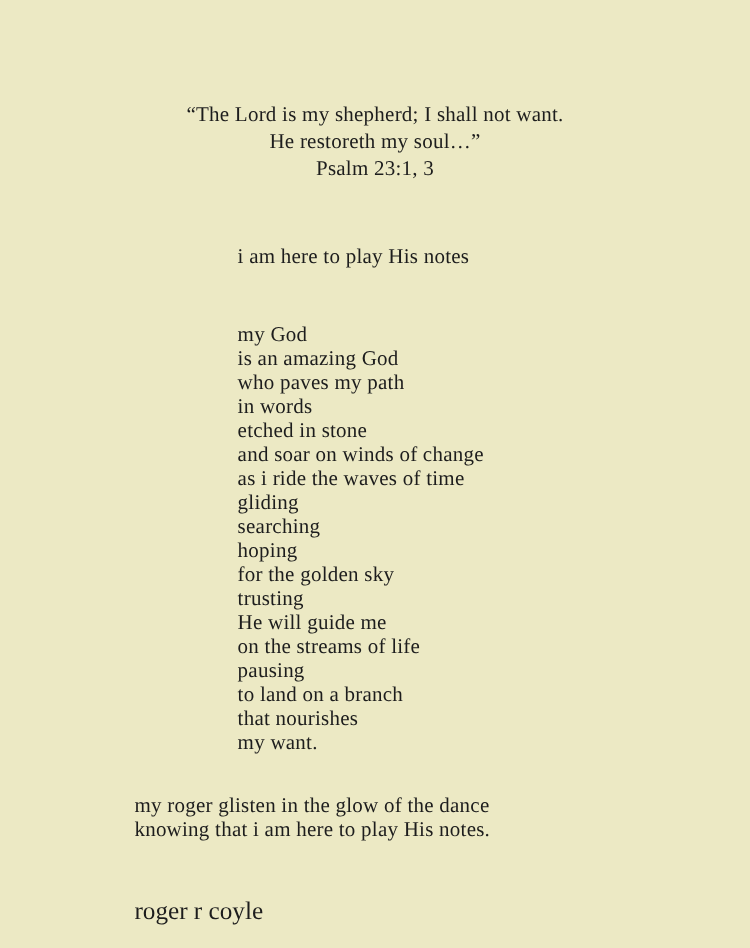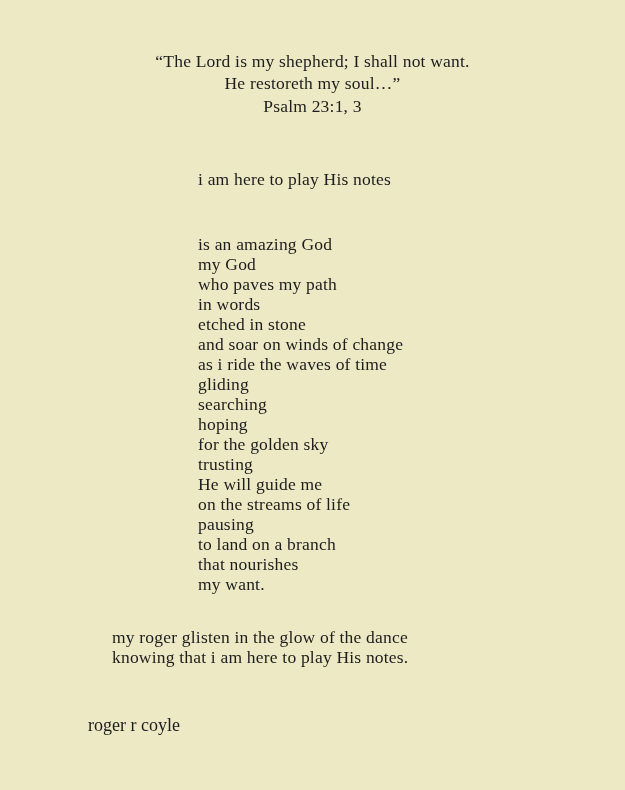--- a/index.html
+++ b/index.html
@@ -16,21 +16,21 @@
   }
   .page {
     position: relative;
     width: 625px;
     height: 790px;
     box-sizing: border-box;
   }
   .epigraph {
     text-align: center;
     margin: 0;
-    padding-top: 50px;
+    padding-top: 84px;
     font-size: 17.5px;
     line-height: 22px;
     letter-spacing: 0.2px;
   }
   .epigraph div {
     white-space: pre;
   }
   .epigraph .ref {
     padding-top: 1px;
   }
@@ -54,43 +54,43 @@
   .signature div {
     white-space: pre;
     min-height: 20px;
   }
   .stanza-close {
     padding-top: 33px;
     padding-left: 112px;
   }
   .signature {
     padding-top: 48px;
-    padding-left: 88px;
-    font-size: 18px;
+    padding-left: 112px;
+    font-size: 21px;
     line-height: 20px;
   }
 </style>
 </head>
 <body>
 
 <div class="page">
 
   <div class="epigraph">
     <div>“The Lord is my shepherd; I shall not want.</div>
     <div>He restoreth my soul…”</div>
     <div class="ref">Psalm 23:1, 3</div>
   </div>
 
   <div class="stanza stanza-opening indented">
     <div>i am here to play His notes</div>
   </div>
 
   <div class="stanza stanza-main indented">
+    <div>my God</div>
     <div>is an amazing God</div>
-    <div>my God</div>
     <div>who paves my path</div>
     <div>in words</div>
     <div>etched in stone</div>
     <div>and soar on winds of change</div>
     <div>as i ride the waves of time</div>
     <div>gliding</div>
     <div>searching</div>
     <div>hoping</div>
     <div>for the golden sky</div>
     <div>trusting</div>

